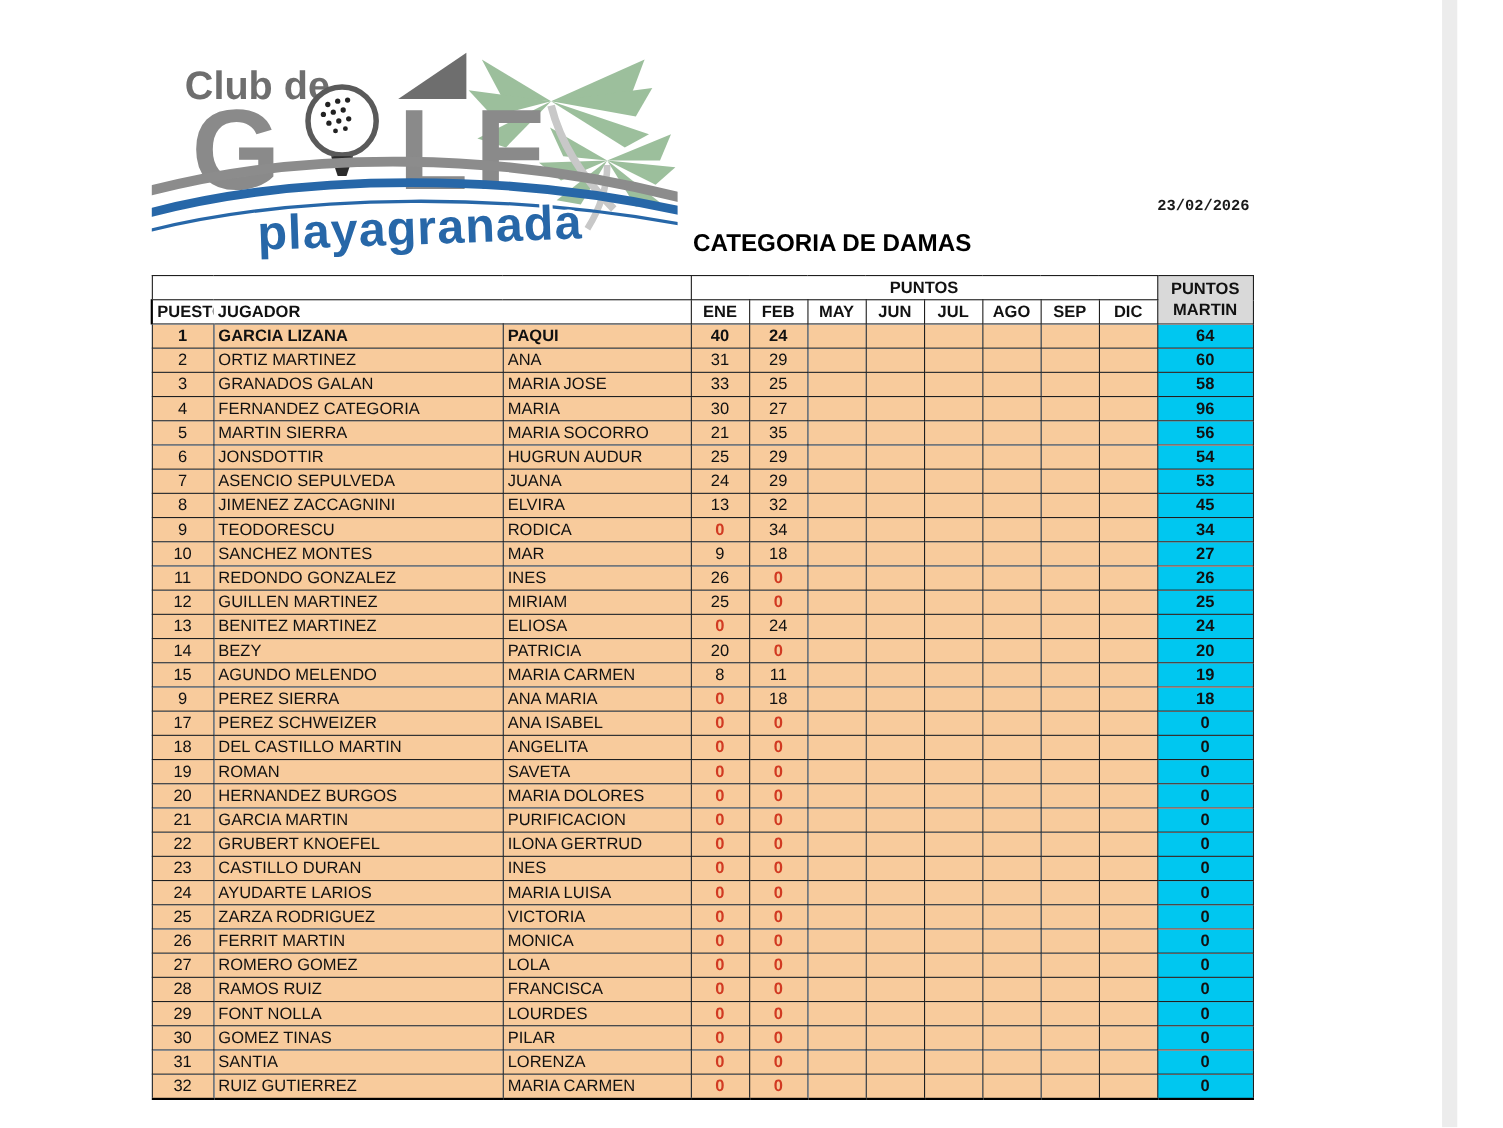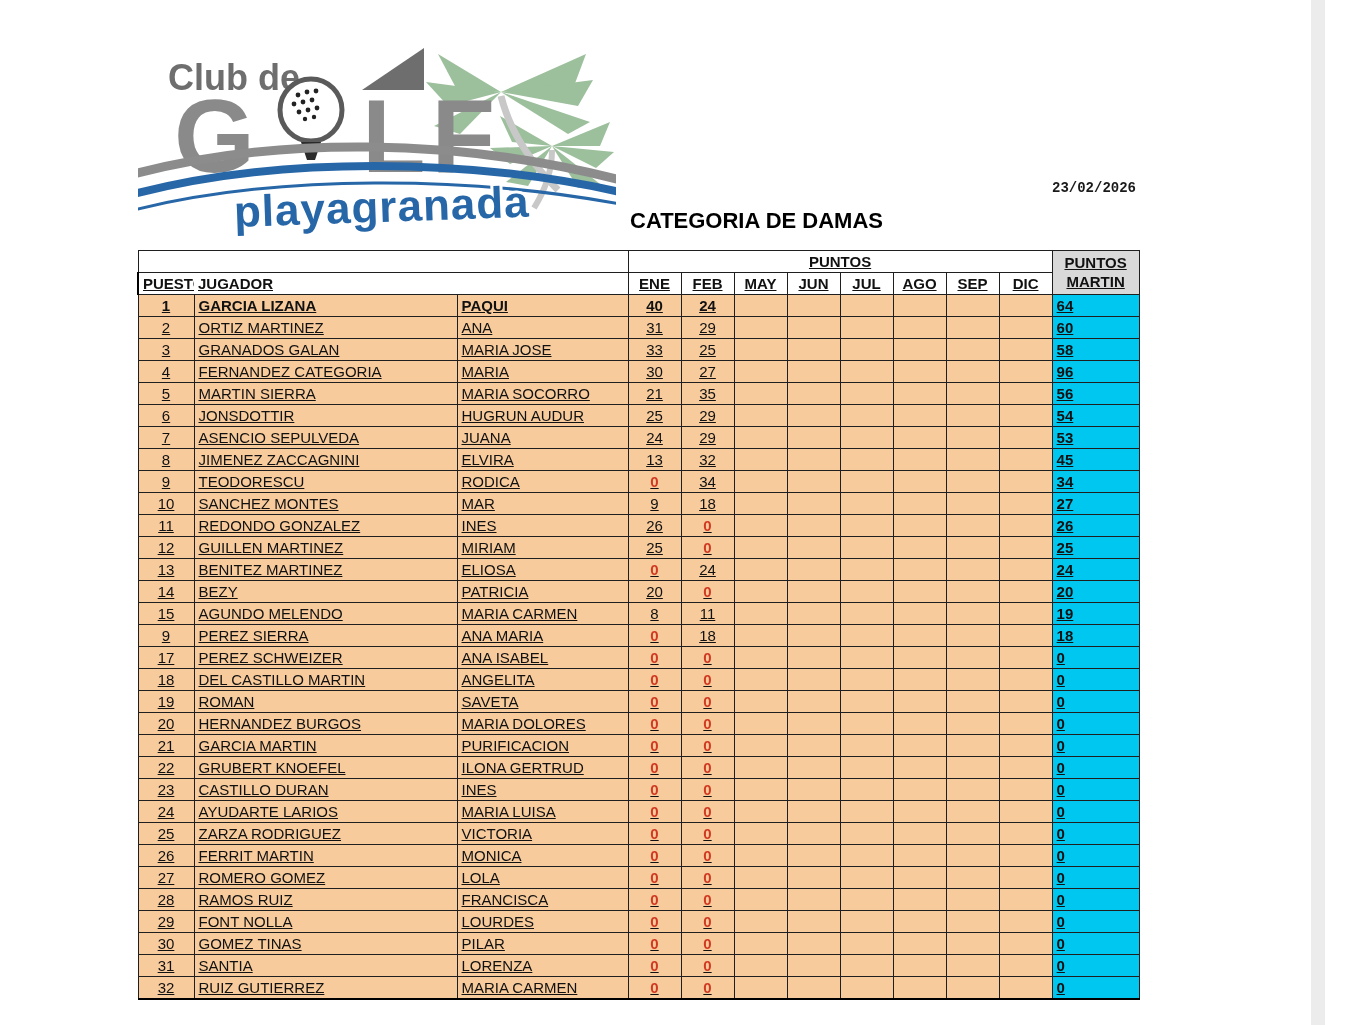--- a/index.html
+++ b/index.html
@@ -8,41 +8,41 @@
   .right-margin{position:absolute;right:0;top:0;width:14px;height:1025px;background:#ececec;}
 
   
   .logo{position:absolute;left:138px;top:40px;width:478px;height:196px;}
   .titles{position:absolute;left:630px;top:74px;font-weight:bold;font-size:25px;line-height:33px;color:#000;}
   .category{position:absolute;left:630px;top:172px;font-weight:bold;font-size:22px;color:#000;margin-top:36px;}
   .date{position:absolute;left:1048px;top:180px;width:88px;text-align:right;
         font-family:Liberation Mono, monospace;font-weight:bold;font-size:14px;color:#1a1a1a;}
 
   
-  .tablewrap{position:absolute;left:137px;top:250px;text-decoration:underline;}
+  .tablewrap{position:absolute;left:137px;top:250px;}
   table.standings{border-collapse:collapse;table-layout:fixed;width:1001px;}
   table.standings td,table.standings th{padding:0 4px;overflow:hidden;white-space:nowrap;
         border:1px solid #1f1f1f;height:22px;font-size:15px;box-sizing:border-box;}
   
   td.spacer{border:none;background:#fff;}
   th.points-group{background:#fff;font-size:14px;font-weight:bold;text-align:center;height:18px;
         border-top:2px solid #000;}
   th.totals-head{background:var(--totals-header-fill,#D9D9D9);border:2px solid #000;
         font-size:12.5px;font-weight:bold;text-align:center;line-height:1.25;padding:1px 2px;}
   
   th.corner{background:#fff;font-size:12.5px;font-weight:bold;text-align:left;height:21px;
         border-top:2px solid #000;padding:0 2px;}
   th.corner.puesto{border-right:none;border-left:2px solid #000;}
   th.corner.jugador{border-left:none;}
   th.month{background:#fff;font-size:15px;font-weight:bold;text-align:center;height:21px;}
   
   td.rank{background:var(--row-fill,#F8CB9C);text-align:center;border-left:2px solid #000;}
   td.name{background:var(--row-fill,#F8CB9C);text-align:left;}
   td.pts{background:var(--row-fill,#F8CB9C);text-align:center;}
-  td.total{background:var(--totals-fill,#00C7F0);text-align:left;font-weight:bold;border-right:2px solid #000;}
+  td.total{background:var(--totals-fill,#00C7F0);text-align:center;font-weight:bold;border-right:2px solid #000;}
   tr.last td{border-bottom:2px solid #000;}
   td.zero{color:var(--zero-red,#D13A22);font-weight:bold;}
   tr.hl td{font-weight:bold;}
 
   
   .logo svg{display:block;}
 </style>
 </head>
 <body>
 

